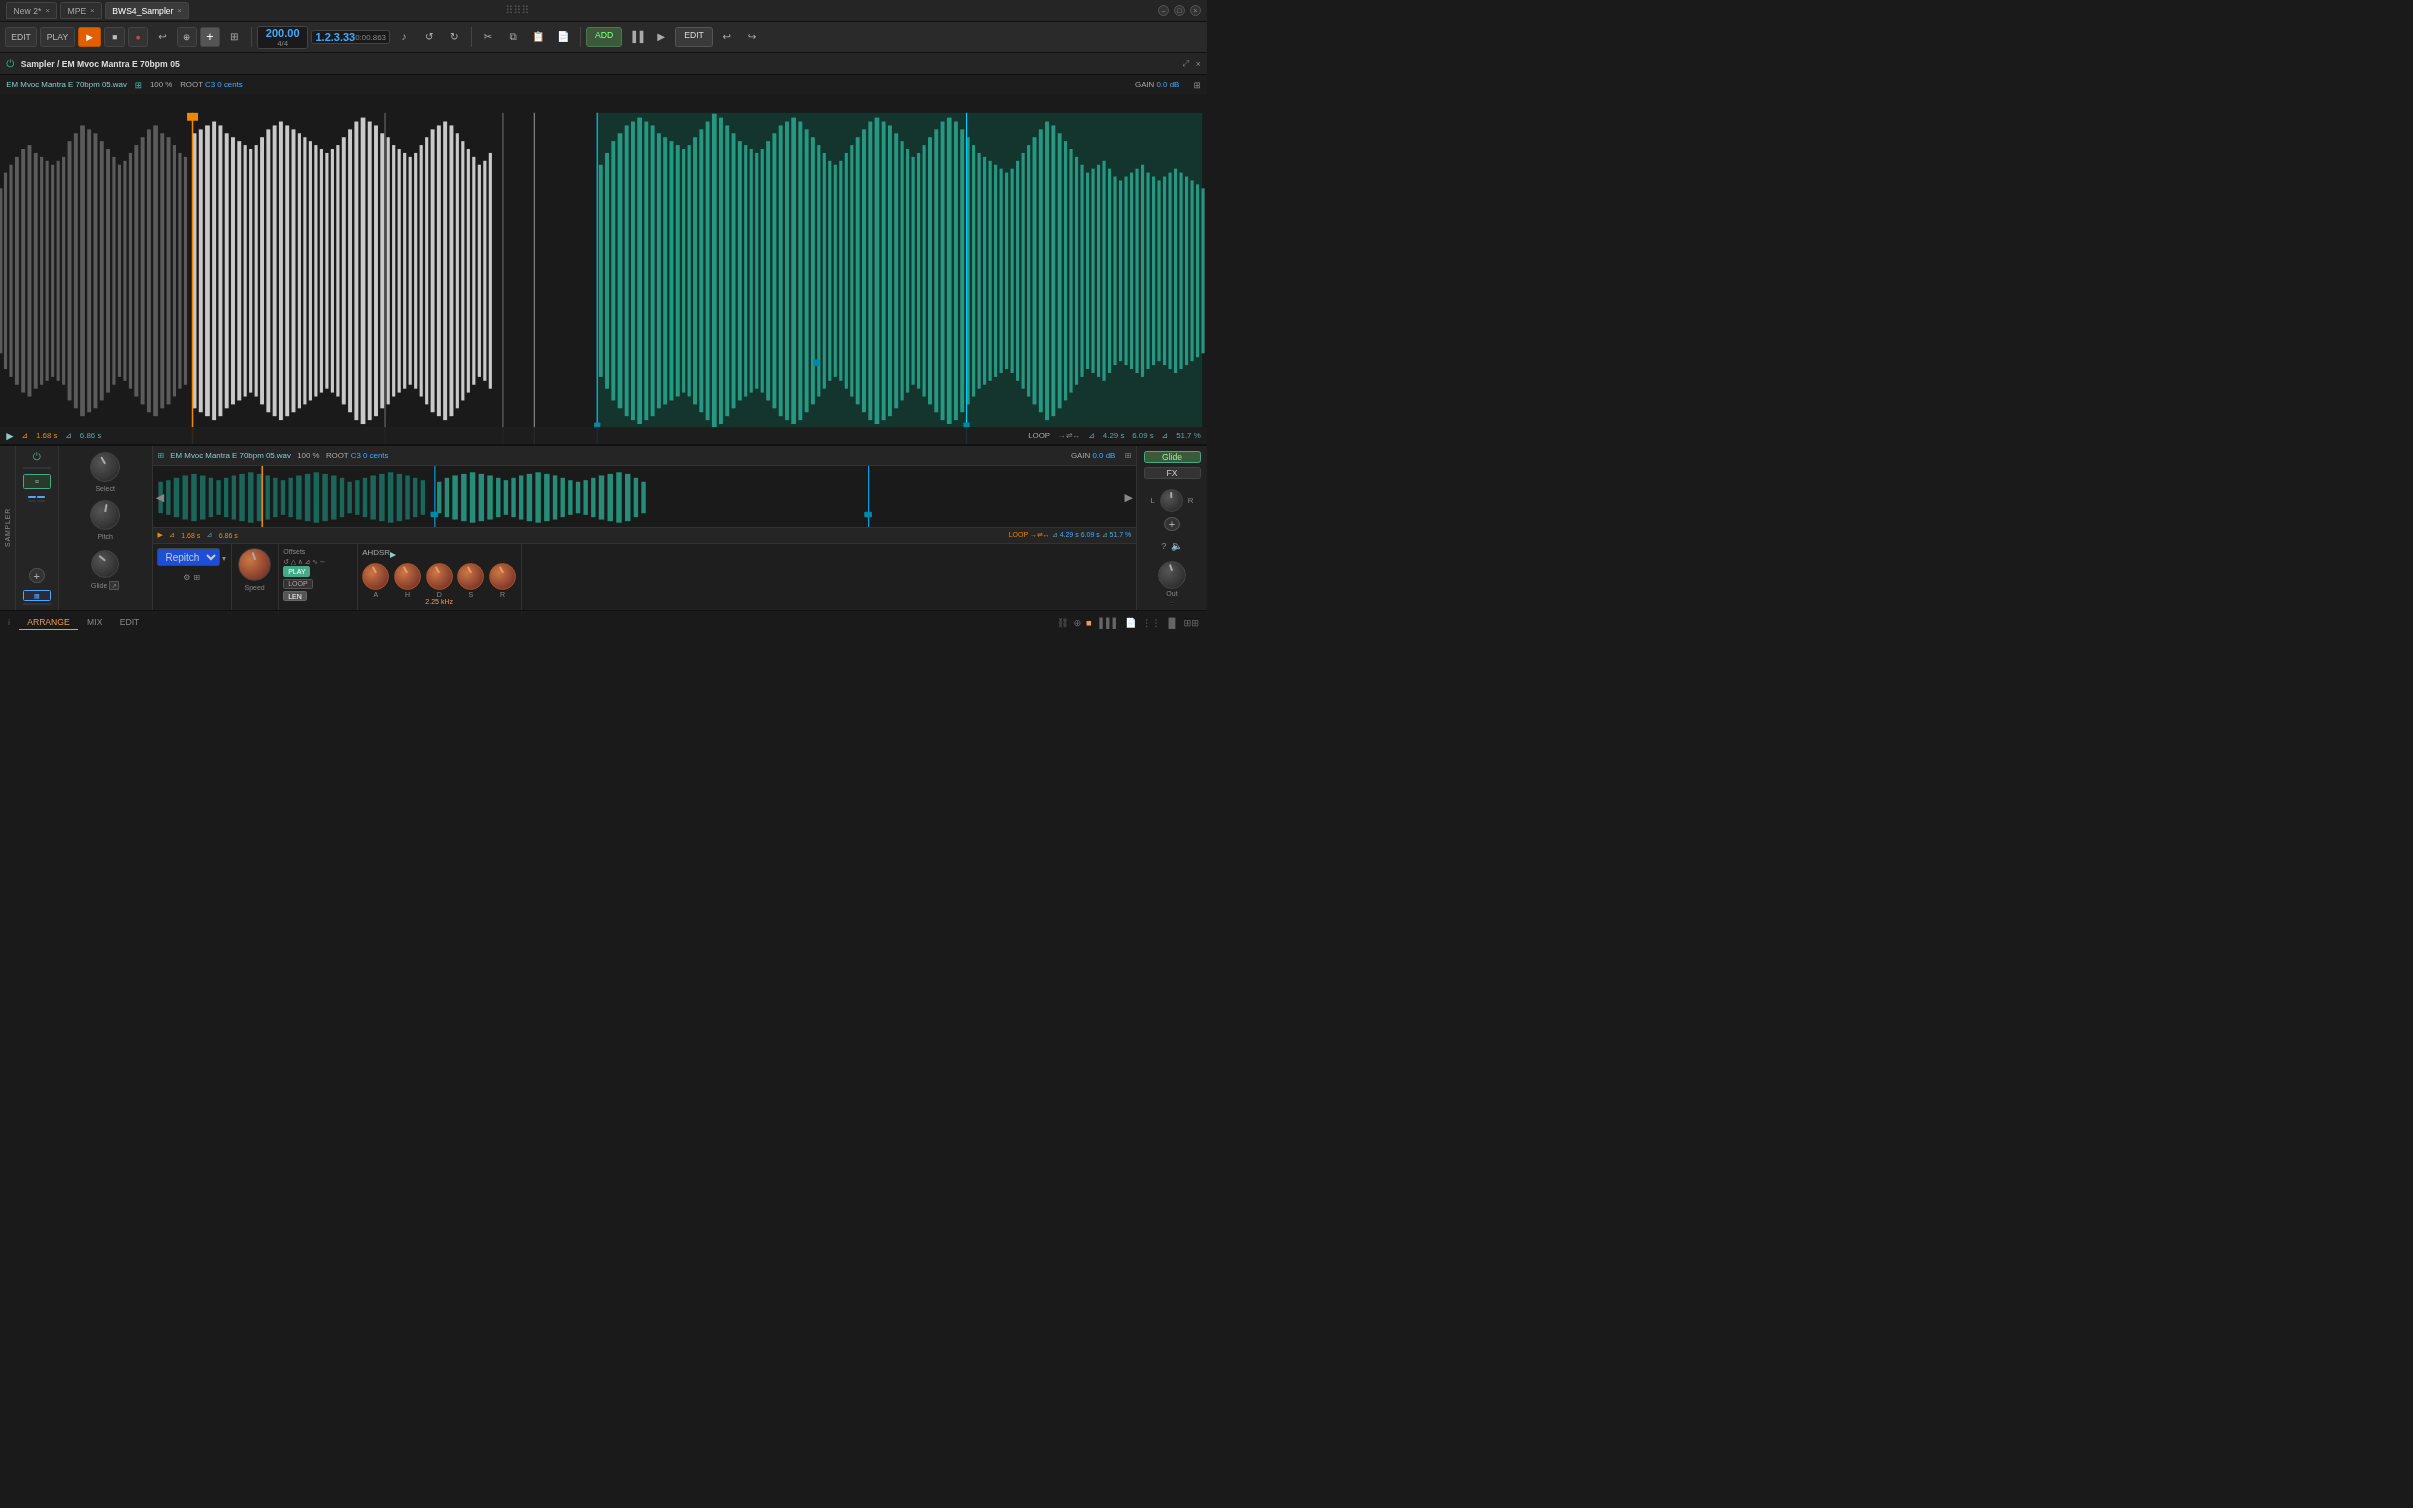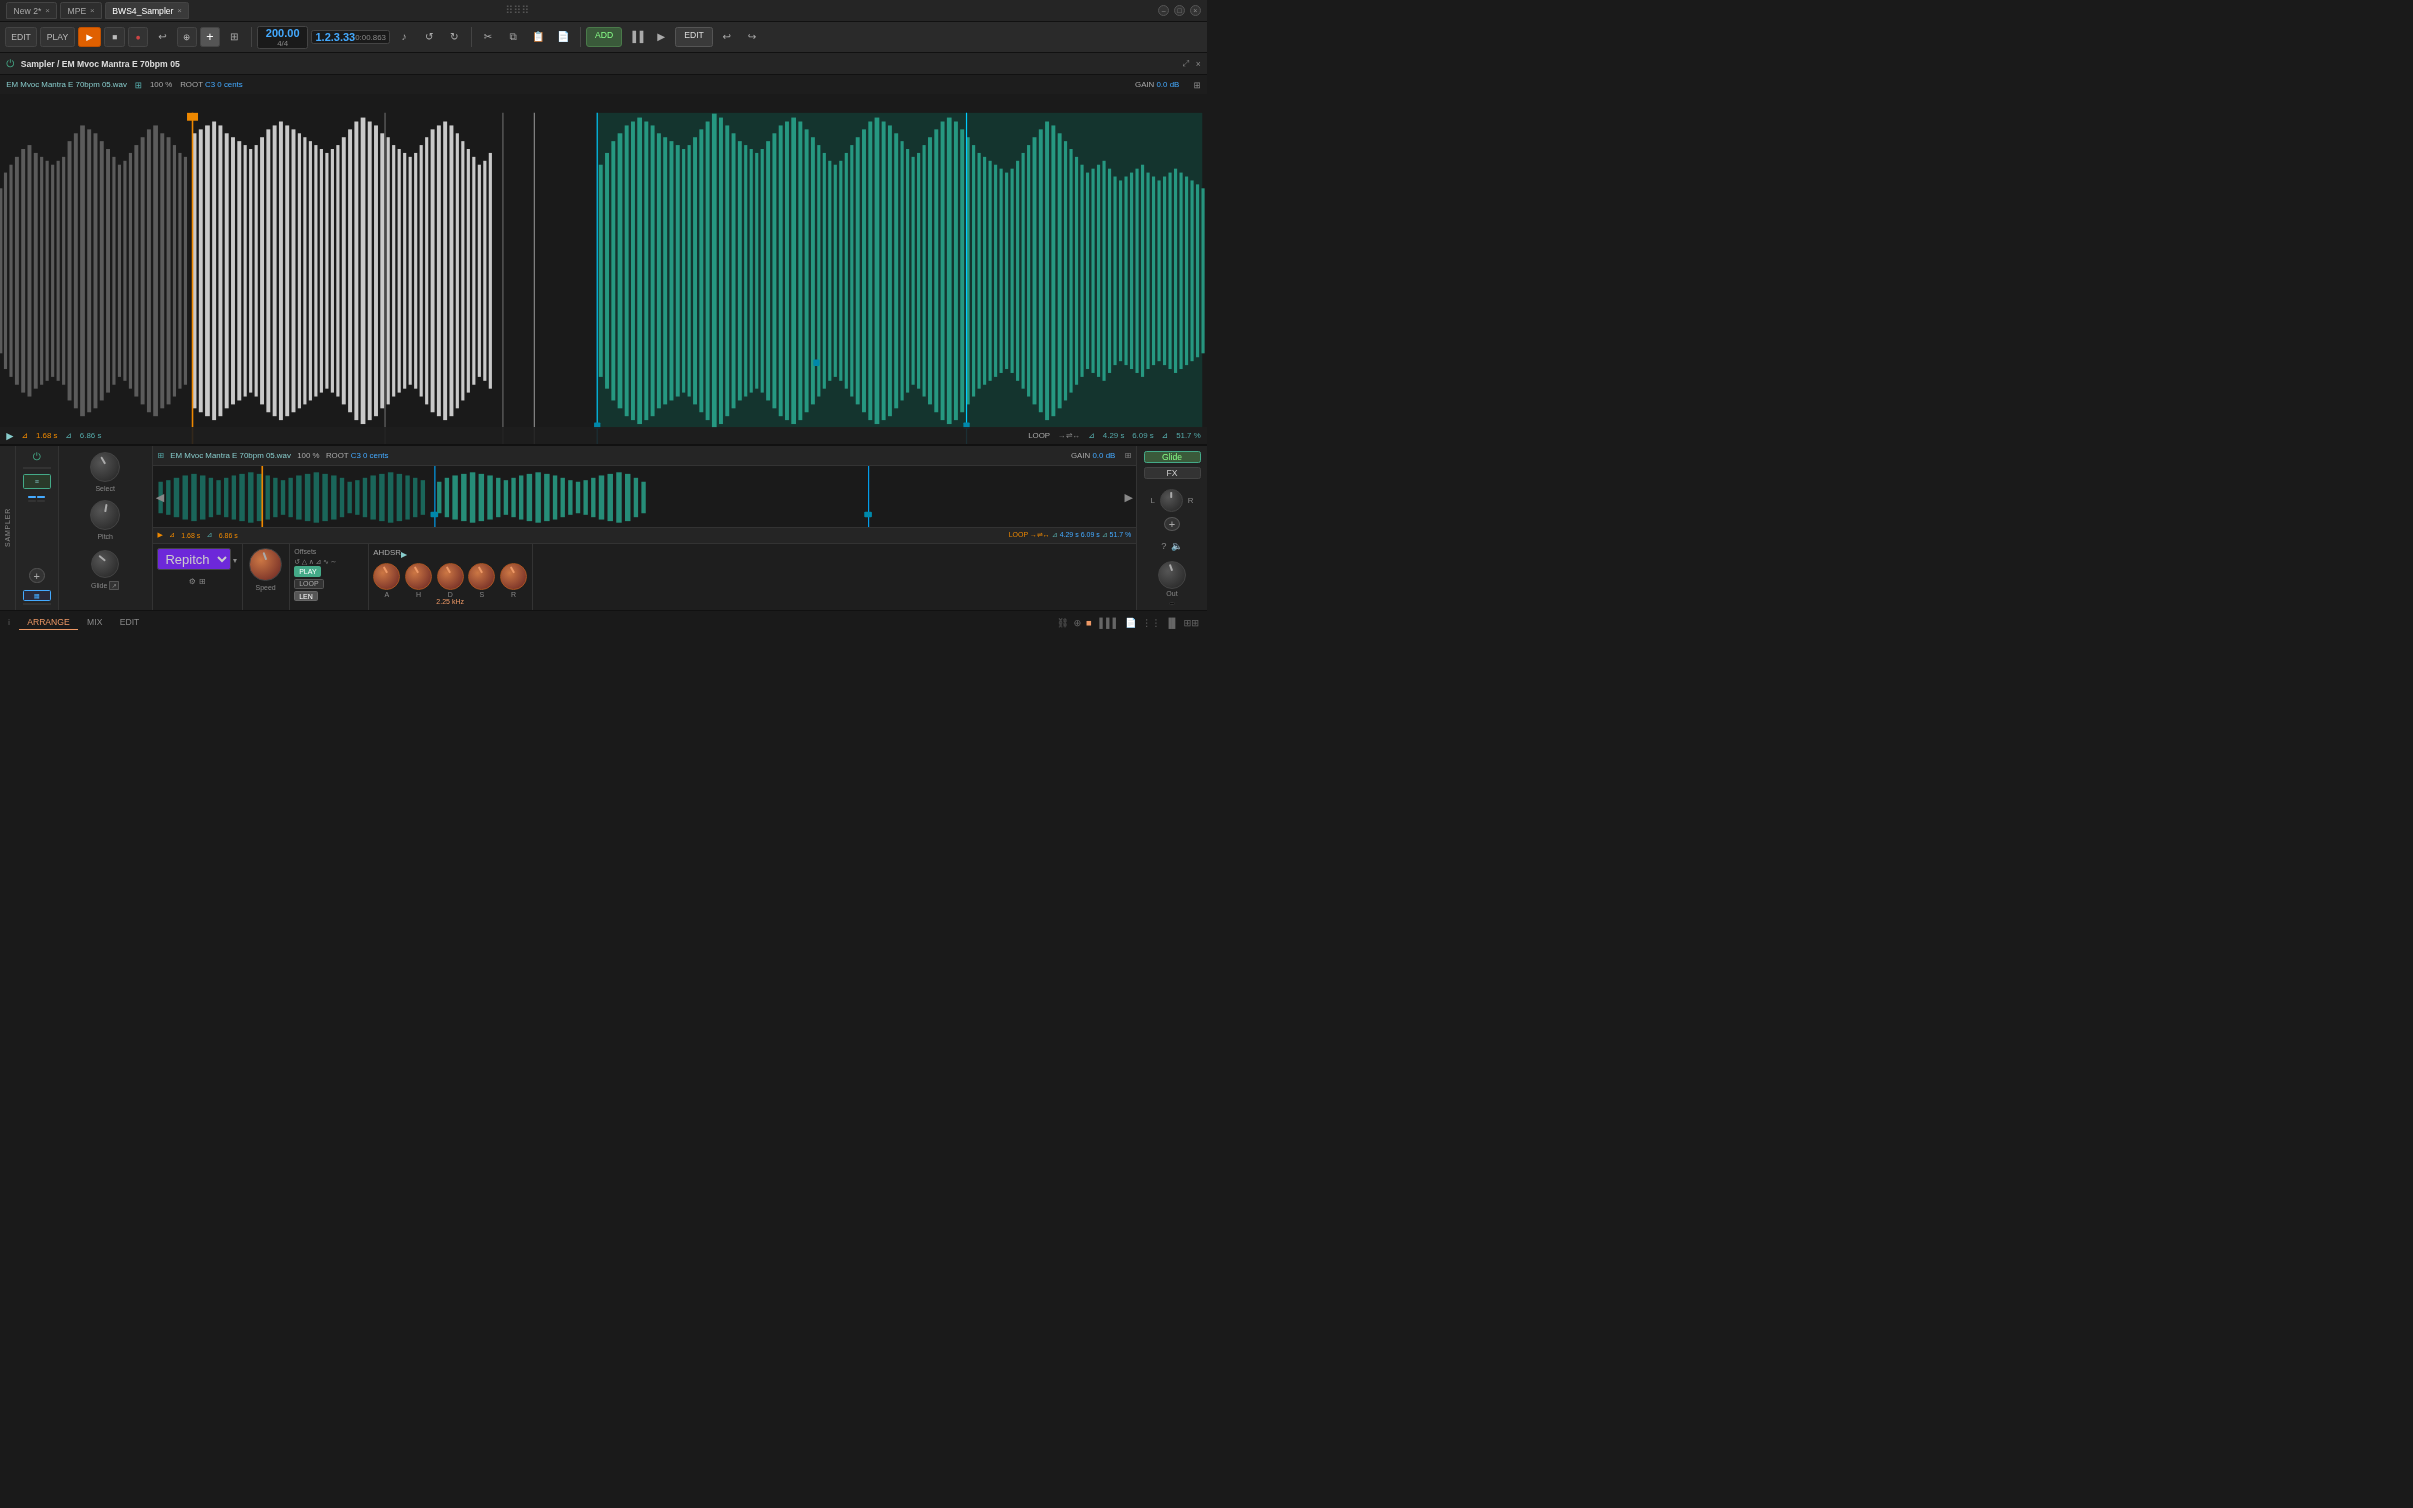--- a/index.html
+++ b/index.html
@@ -413,25 +413,25 @@
 
     
     .ctrl-repitch {
       display: flex;
       flex-direction: column;
       padding: 4.7px;
       border-right: 0.8px solid #333;
       min-width: 63px;
     }
     .repitch-select {
-      background: #6d28d9;
+      background: #1d4ed8;
       border: 0.8px solid #444;
       border-radius: 2.4px;
       color: #ccc;
-      font-size: 13px;
+      font-size: 10px;
       padding: 1.6px 3.1px;
       margin-bottom: 3.1px;
       cursor: pointer;
     }
     .repitch-icons {
       display: flex;
       gap: 3.1px;
       justify-content: center;
       margin-top: 3.1px;
     }

